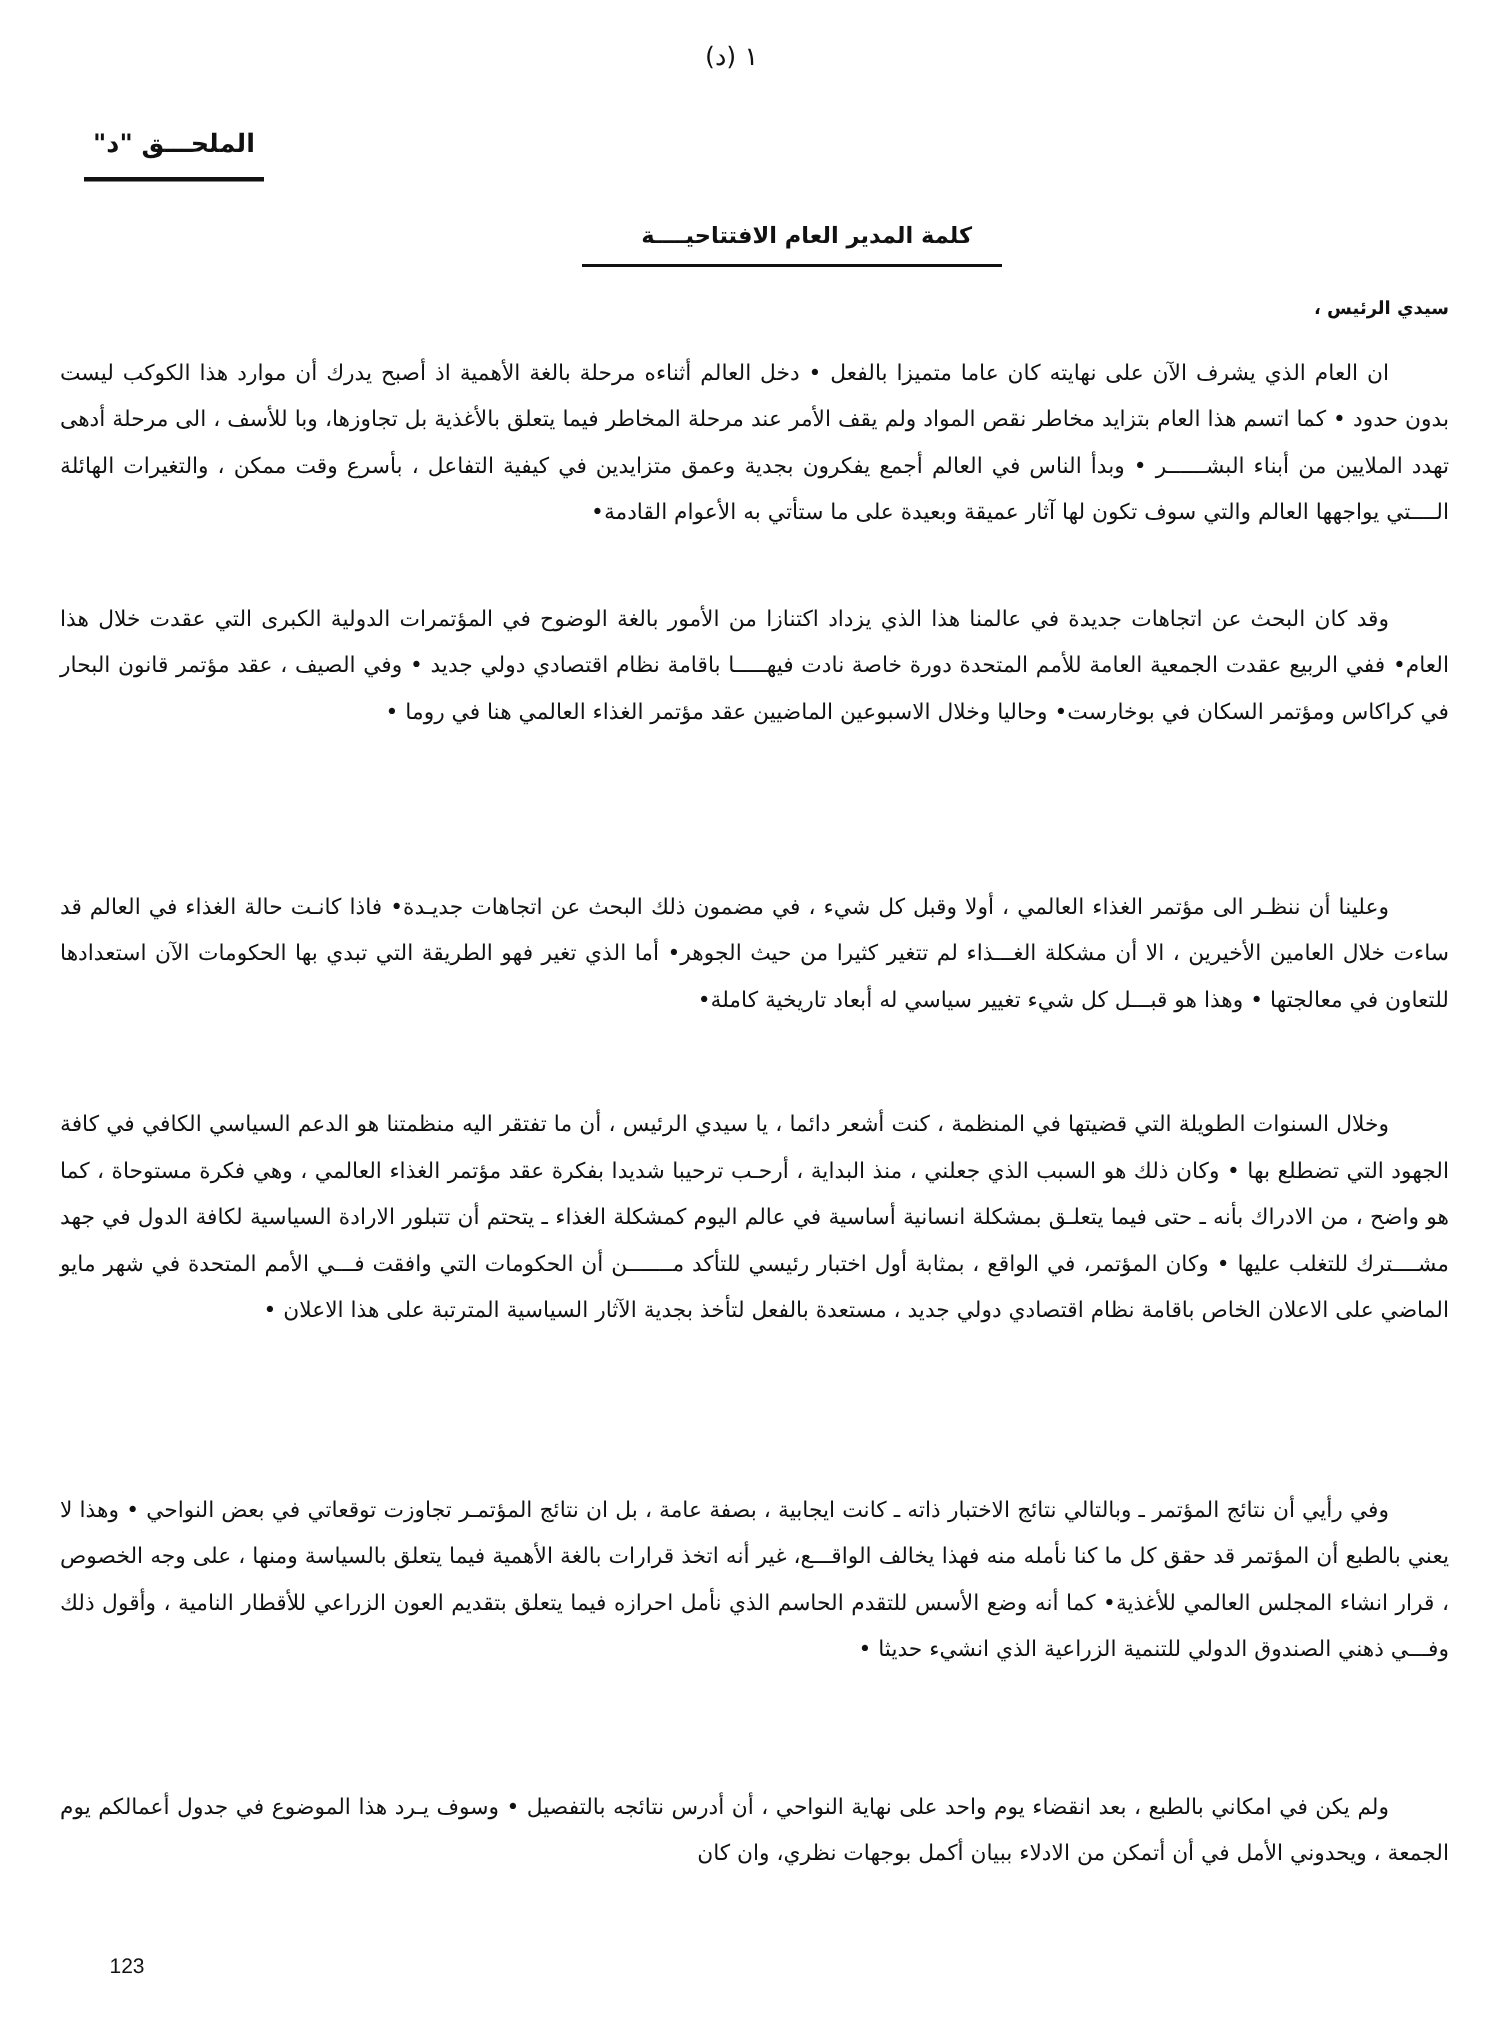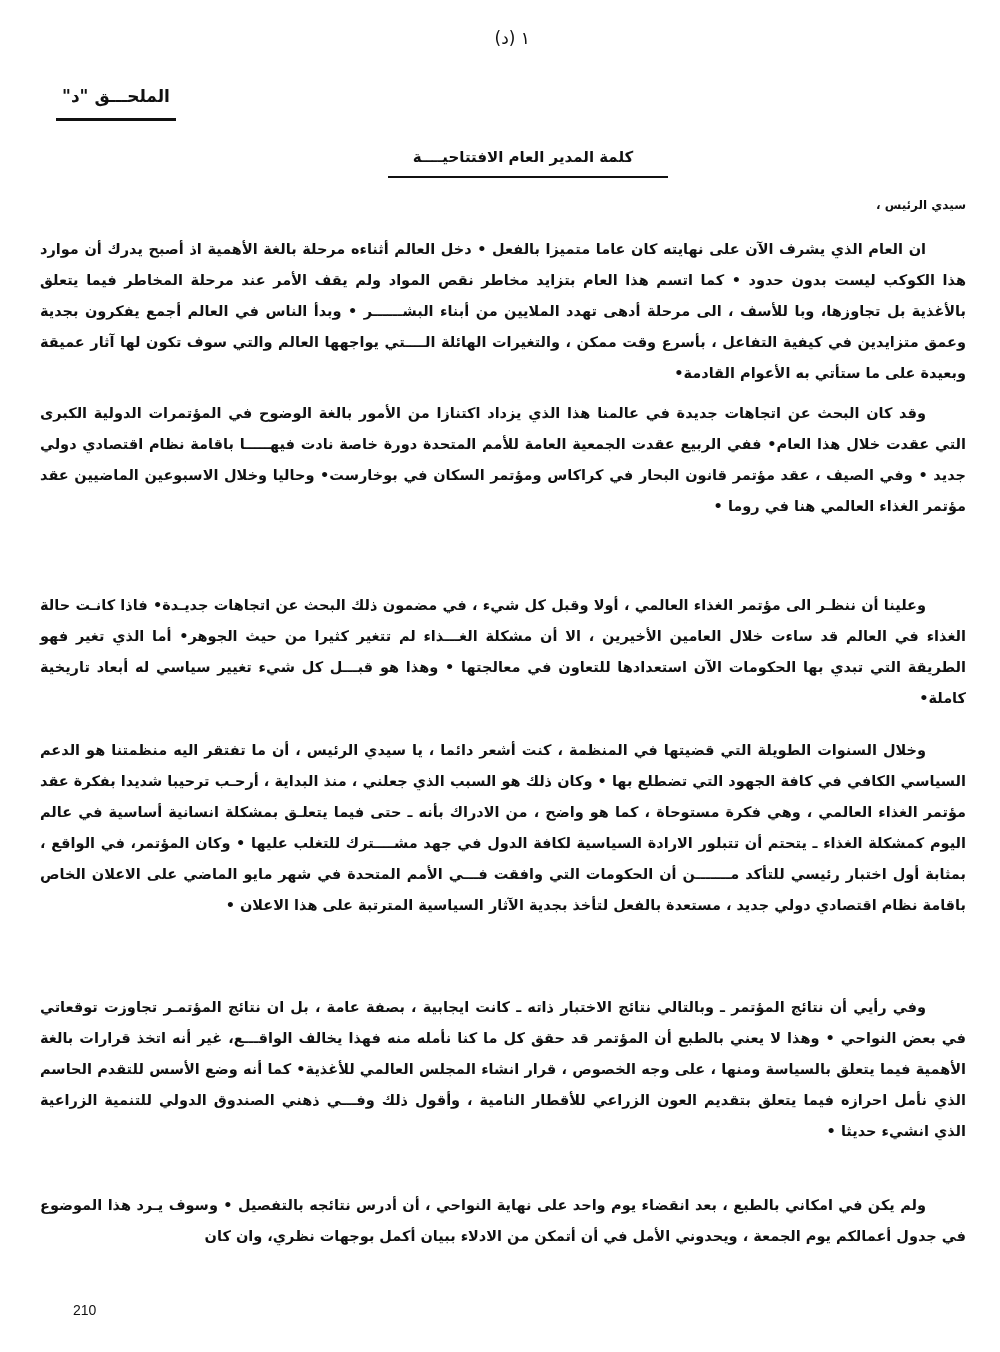--- a/index.html
+++ b/index.html
@@ -1,28 +1,28 @@
 <!DOCTYPE html>
 <html><head>
 <meta charset="utf-8">
 <style>
   html, body { margin: 0; padding: 0; background: #ffffff; }
   body { width: 1000px; height: 1352px; position: relative; overflow: hidden;
          font-family: "DejaVu Sans", sans-serif; color: #111; }
-  .page-ref { position: absolute; top: 28px; left: 470px; width: 60px; text-align: right;
+  .page-ref { position: absolute; top: 28px; left: 470px; width: 60px; text-align: left;
               font-size: 17px; direction: rtl; }
   .annex { position: absolute; top: 86px; left: 56px; width: 120px; text-align: center;
            font-size: 17px; font-weight: bold; direction: rtl; }
   .annex-line { position: absolute; top: 118px; left: 56px; width: 120px; height: 3px; background: #111; }
-  .title { position: absolute; top: 148px; left: 383px; width: 280px; text-align: center;
+  .title { position: absolute; top: 148px; left: 368px; width: 280px; text-align: right;
            font-size: 15px; font-weight: bold; direction: rtl; }
   .title-line { position: absolute; top: 176px; left: 388px; width: 280px; height: 2px; background: #111; }
   .salutation { position: absolute; top: 198px; right: 34px; font-size: 12px; font-weight: bold; direction: rtl; }
   .para { position: absolute; left: 40px; right: 34px; direction: rtl; text-align: justify;
-          font-size: 14.5px; line-height: 31px; font-weight: bold; text-indent: 40px; }
+          font-size: 14.5px; line-height: 31px; font-weight: normal; text-indent: 40px; }
   .page-number { position: absolute; top: 1302px; left: 73px; font-size: 14px;
                  font-family: "Liberation Sans", sans-serif; }
 </style>
 </head>
 <body>
 
 <div class="page-ref">١ (د)</div>
 
 <div class="annex">الملحـــق "د"</div>
 <div class="annex-line"></div>
@@ -32,13 +32,13 @@
 
 <div class="salutation">سيدي الرئيس ،</div>
 
 <div class="para" style="top:234px;">ان العام الذي يشرف الآن على نهايته كان عاما متميزا بالفعل • دخل العالم أثناءه مرحلة بالغة الأهمية اذ أصبح يدرك أن موارد هذا الكوكب ليست بدون حدود • كما اتسم هذا العام بتزايد مخاطر نقص المواد ولم يقف الأمر عند مرحلة المخاطر فيما يتعلق بالأغذية بل تجاوزها، وبا للأسف ، الى مرحلة أدهى تهدد الملايين من أبناء البشــــــر • وبدأ الناس في العالم أجمع يفكرون بجدية وعمق متزايدين في كيفية التفاعل ، بأسرع وقت ممكن ، والتغيرات الهائلة الــــتي يواجهها العالم والتي سوف تكون لها آثار عميقة وبعيدة على ما ستأتي به الأعوام القادمة•</div>
 <div class="para" style="top:398px;">وقد كان البحث عن اتجاهات جديدة في عالمنا هذا الذي يزداد اكتنازا من الأمور بالغة الوضوح في المؤتمرات الدولية الكبرى التي عقدت خلال هذا العام• ففي الربيع عقدت الجمعية العامة للأمم المتحدة دورة خاصة نادت فيهـــــا باقامة نظام اقتصادي دولي جديد • وفي الصيف ، عقد مؤتمر قانون البحار في كراكاس ومؤتمر السكان في بوخارست• وحاليا وخلال الاسبوعين الماضيين عقد مؤتمر الغذاء العالمي هنا في روما •</div>
 <div class="para" style="top:590px;">وعلينا أن ننظـر الى مؤتمر الغذاء العالمي ، أولا وقبل كل شيء ، في مضمون ذلك البحث عن اتجاهات جديـدة• فاذا كانـت حالة الغذاء في العالم قد ساءت خلال العامين الأخيرين ، الا أن مشكلة الغـــذاء لم تتغير كثيرا من حيث الجوهر• أما الذي تغير فهو الطريقة التي تبدي بها الحكومات الآن استعدادها للتعاون في معالجتها • وهذا هو قبـــل كل شيء تغيير سياسي له أبعاد تاريخية كاملة•</div>
 <div class="para" style="top:735px;">وخلال السنوات الطويلة التي قضيتها في المنظمة ، كنت أشعر دائما ، يا سيدي الرئيس ، أن ما تفتقر اليه منظمتنا هو الدعم السياسي الكافي في كافة الجهود التي تضطلع بها • وكان ذلك هو السبب الذي جعلني ، منذ البداية ، أرحـب ترحيبا شديدا بفكرة عقد مؤتمر الغذاء العالمي ، وهي فكرة مستوحاة ، كما هو واضح ، من الادراك بأنه ـ حتى فيما يتعلـق بمشكلة انسانية أساسية في عالم اليوم كمشكلة الغذاء ـ يتحتم أن تتبلور الارادة السياسية لكافة الدول في جهد مشــــترك للتغلب عليها • وكان المؤتمر، في الواقع ، بمثابة أول اختبار رئيسي للتأكد مـــــــن أن الحكومات التي وافقت فـــي الأمم المتحدة في شهر مايو الماضي على الاعلان الخاص باقامة نظام اقتصادي دولي جديد ، مستعدة بالفعل لتأخذ بجدية الآثار السياسية المترتبة على هذا الاعلان •</div>
 <div class="para" style="top:992px;">وفي رأيي أن نتائج المؤتمر ـ وبالتالي نتائج الاختبار ذاته ـ كانت ايجابية ، بصفة عامة ، بل ان نتائج المؤتمـر تجاوزت توقعاتي في بعض النواحي • وهذا لا يعني بالطبع أن المؤتمر قد حقق كل ما كنا نأمله منه فهذا يخالف الواقـــع، غير أنه اتخذ قرارات بالغة الأهمية فيما يتعلق بالسياسة ومنها ، على وجه الخصوص ، قرار انشاء المجلس العالمي للأغذية• كما أنه وضع الأسس للتقدم الحاسم الذي نأمل احرازه فيما يتعلق بتقديم العون الزراعي للأقطار النامية ، وأقول ذلك وفـــي ذهني الصندوق الدولي للتنمية الزراعية الذي انشيء حديثا •</div>
 <div class="para" style="top:1190px;">ولم يكن في امكاني بالطبع ، بعد انقضاء يوم واحد على نهاية النواحي ، أن أدرس نتائجه بالتفصيل • وسوف يـرد هذا الموضوع في جدول أعمالكم يوم الجمعة ، ويحدوني الأمل في أن أتمكن من الادلاء ببيان أكمل بوجهات نظري، وان كان</div>
 
-<div class="page-number">210</div>
+<div class="page-number">123</div>
 
 </body></html>

